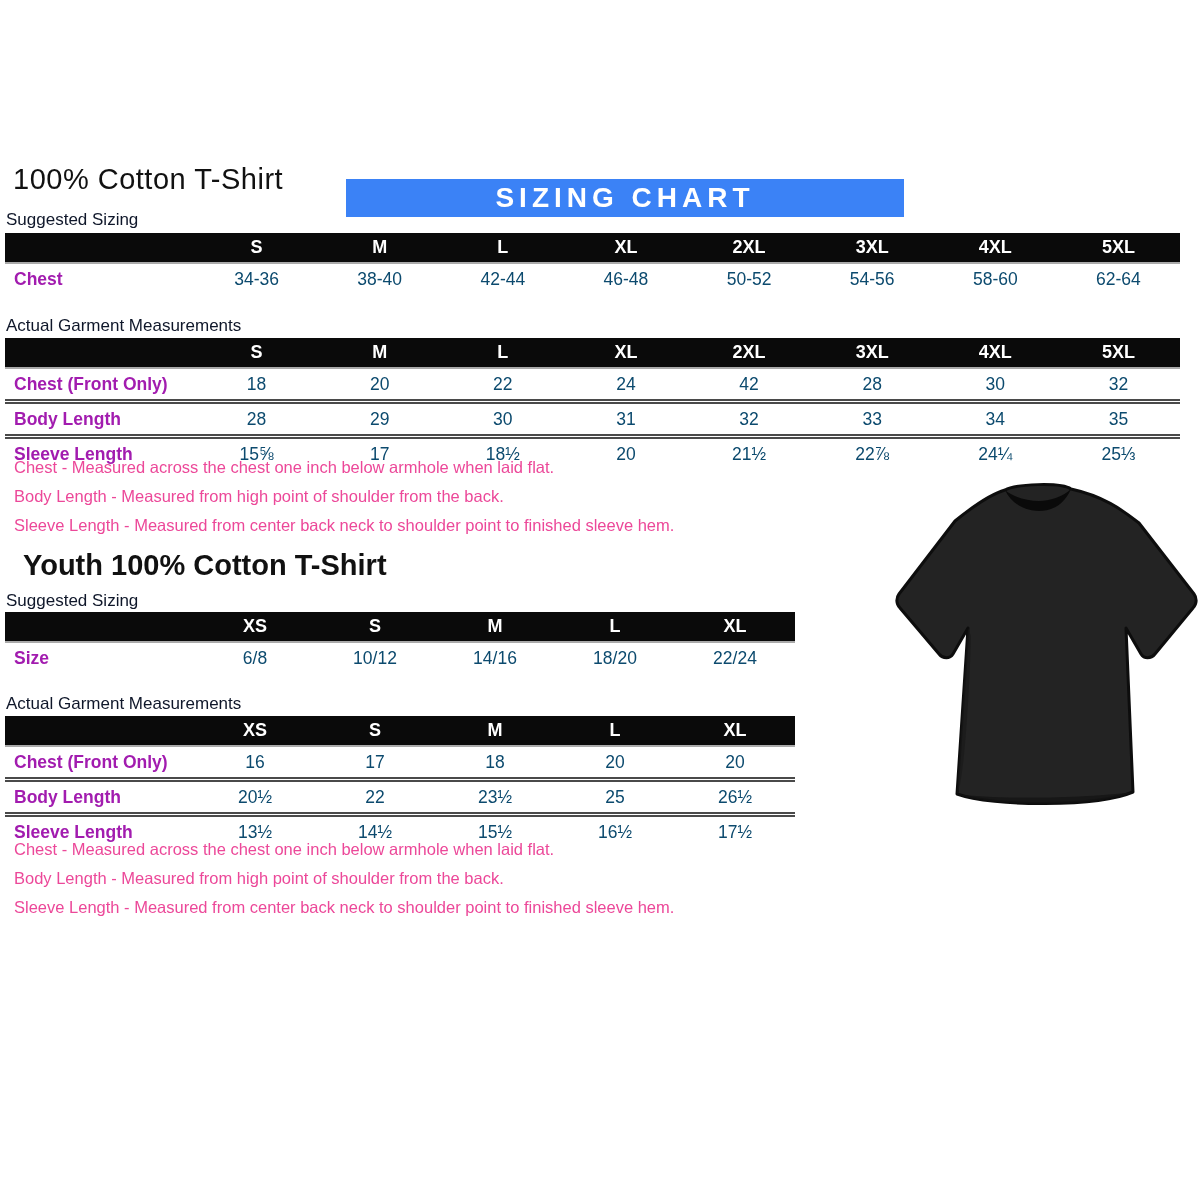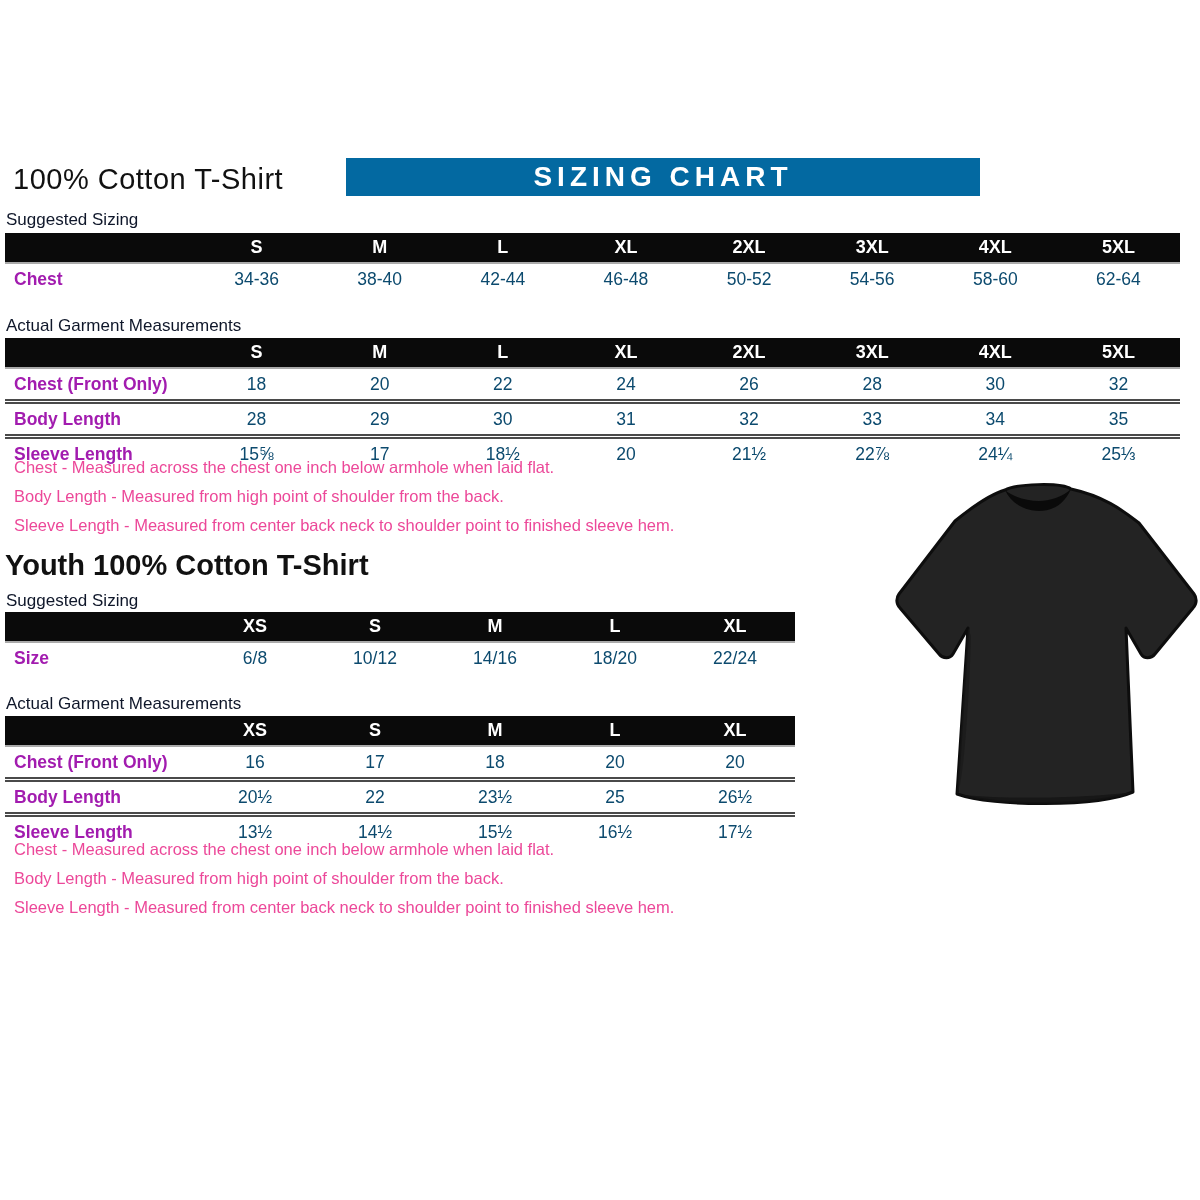--- a/index.html
+++ b/index.html
@@ -2,25 +2,25 @@
 <html><head>
 <meta charset="utf-8">
 <style>
   html,body{margin:0;padding:0;background:#ffffff;}
   body{width:1200px;height:1200px;font-family:"Liberation Sans",sans-serif;color:#1c1c1c;
        -webkit-font-smoothing:antialiased;}
   .page{position:relative;width:1200px;height:1200px;overflow:hidden;background:#fff;}
 
   .main-title{position:absolute;left:13px;top:163px;font-size:29px;font-weight:400;
               letter-spacing:.5px;color:#111;}
-  .banner{position:absolute;left:346px;top:158px;width:634px;height:38px;background:#0369a1;
+  .banner{position:absolute;left:346px;top:179px;width:558px;height:38px;background:#3b82f6;
           color:#fff;display:flex;align-items:center;justify-content:center;
           font-weight:700;font-size:28px;letter-spacing:5px;}
   .section-label{position:absolute;font-size:17px;color:#0f172a;}
-  .youth-title{position:absolute;left:5px;top:549px;font-size:29px;font-weight:700;color:#111;}
+  .youth-title{position:absolute;left:23px;top:549px;font-size:29px;font-weight:700;color:#111;}
 
   table{border-collapse:collapse;table-layout:fixed;position:absolute;}
   col.label-col{width:190px;}
   thead th{background:#0a0a0a;color:#fff;font-size:18px;font-weight:700;height:27px;
            text-align:center;border-bottom:2px solid #aaa;}
   tbody td{text-align:center;font-size:17.5px;height:28px;color:#0c4a6e;vertical-align:middle;}
   tbody th{text-align:left;padding-left:9px;font-size:17.5px;font-weight:400;color:#a21caf;
            vertical-align:middle;white-space:nowrap;}
   .lbl-bold{font-weight:700;}
   .lbl-note{font-weight:700;}
@@ -118,21 +118,21 @@
           <th>5XL</th>
         </tr>
       </thead>
       <tbody>
         <tr>
           <th><span class="lbl-bold">Chest</span><span class="lbl-note"> (Front Only)</span></th>
           <td>18</td>
           <td>20</td>
           <td>22</td>
           <td>24</td>
-          <td>26</td>
+          <td>42</td>
           <td>28</td>
           <td>30</td>
           <td>32</td>
         </tr>
         <tr>
           <th><span class="lbl-bold">Body Length</span></th>
           <td>28</td>
           <td>29</td>
           <td>30</td>
           <td>31</td>

